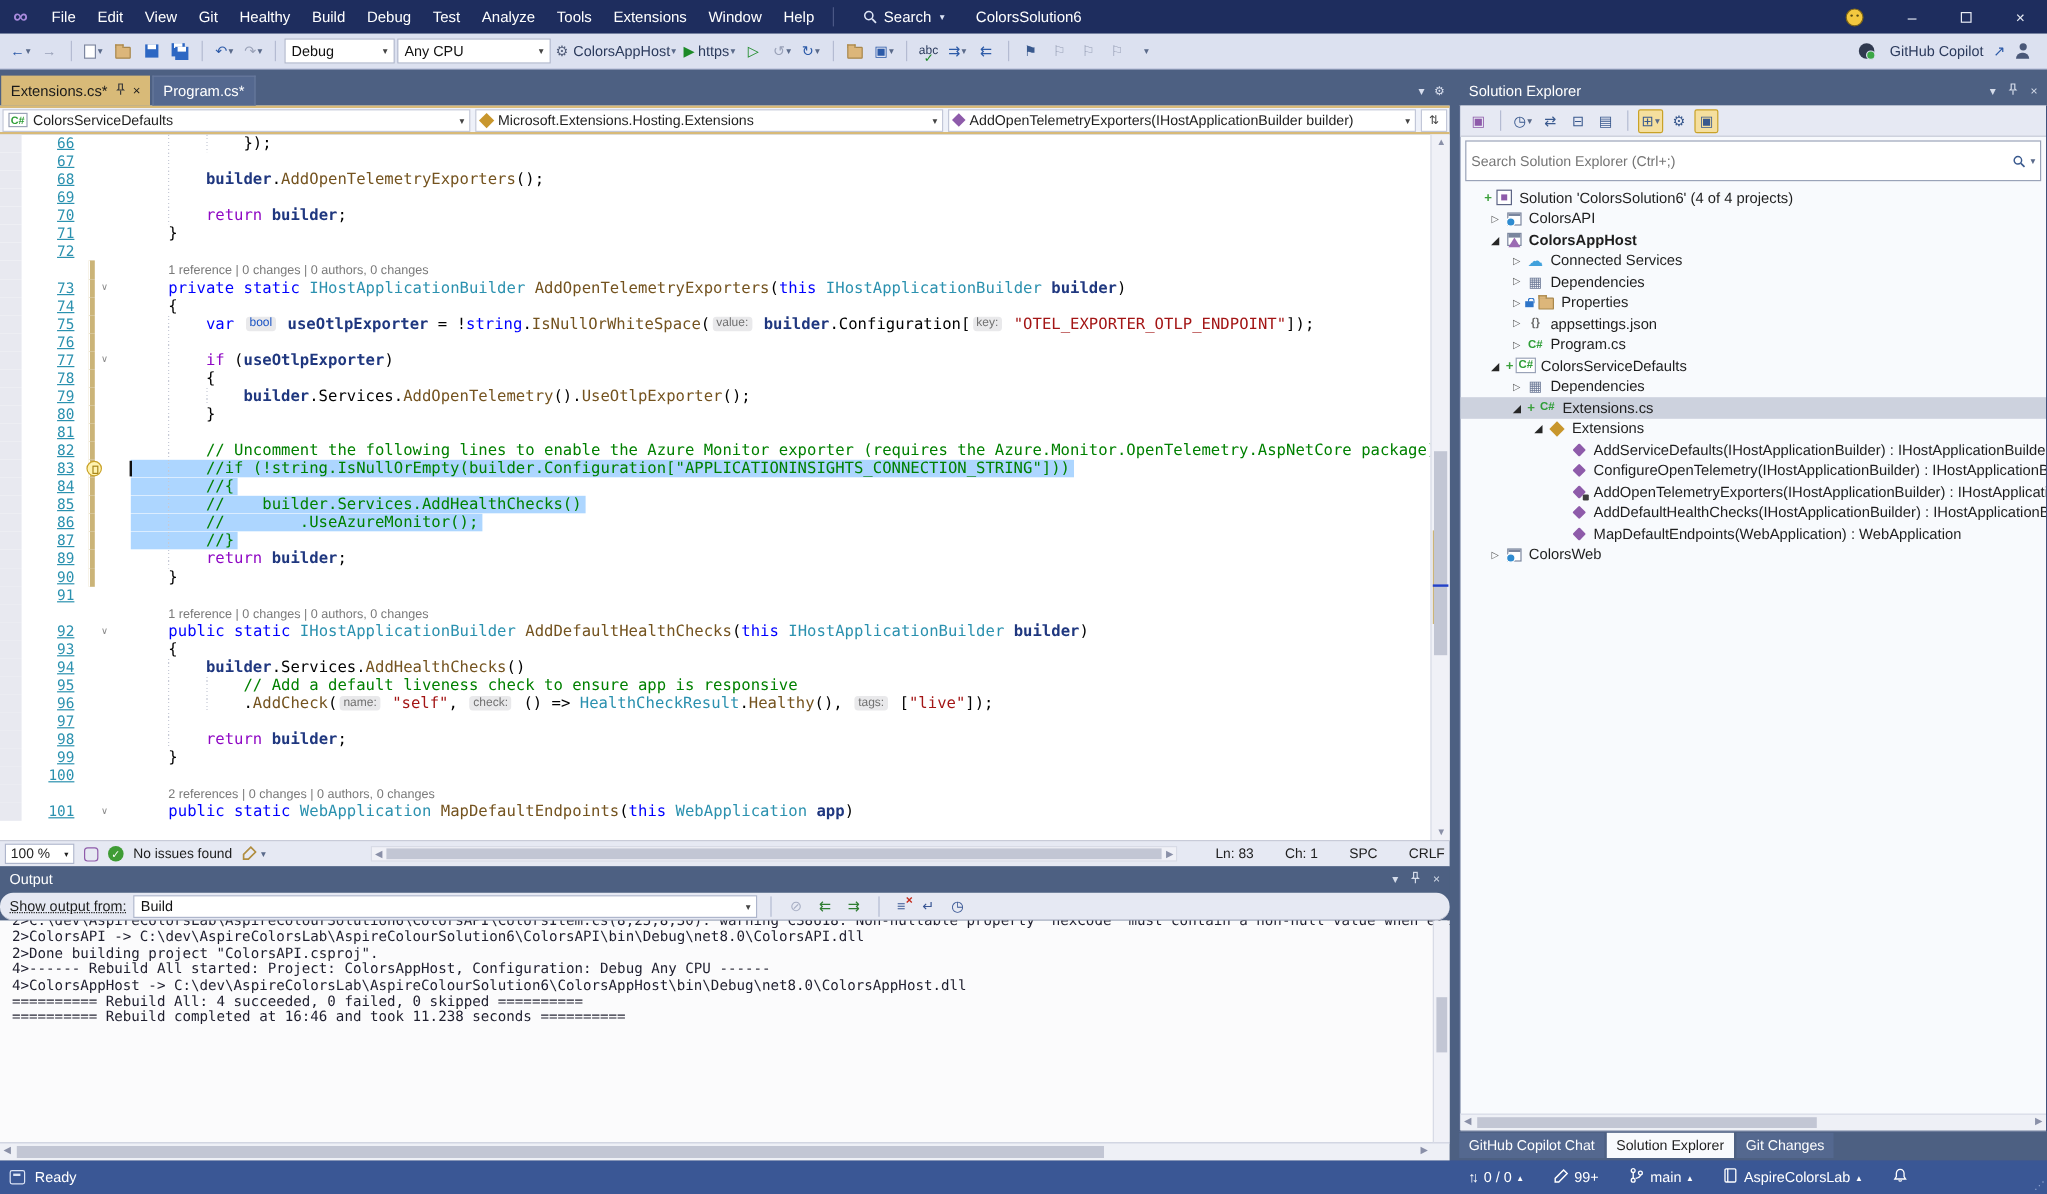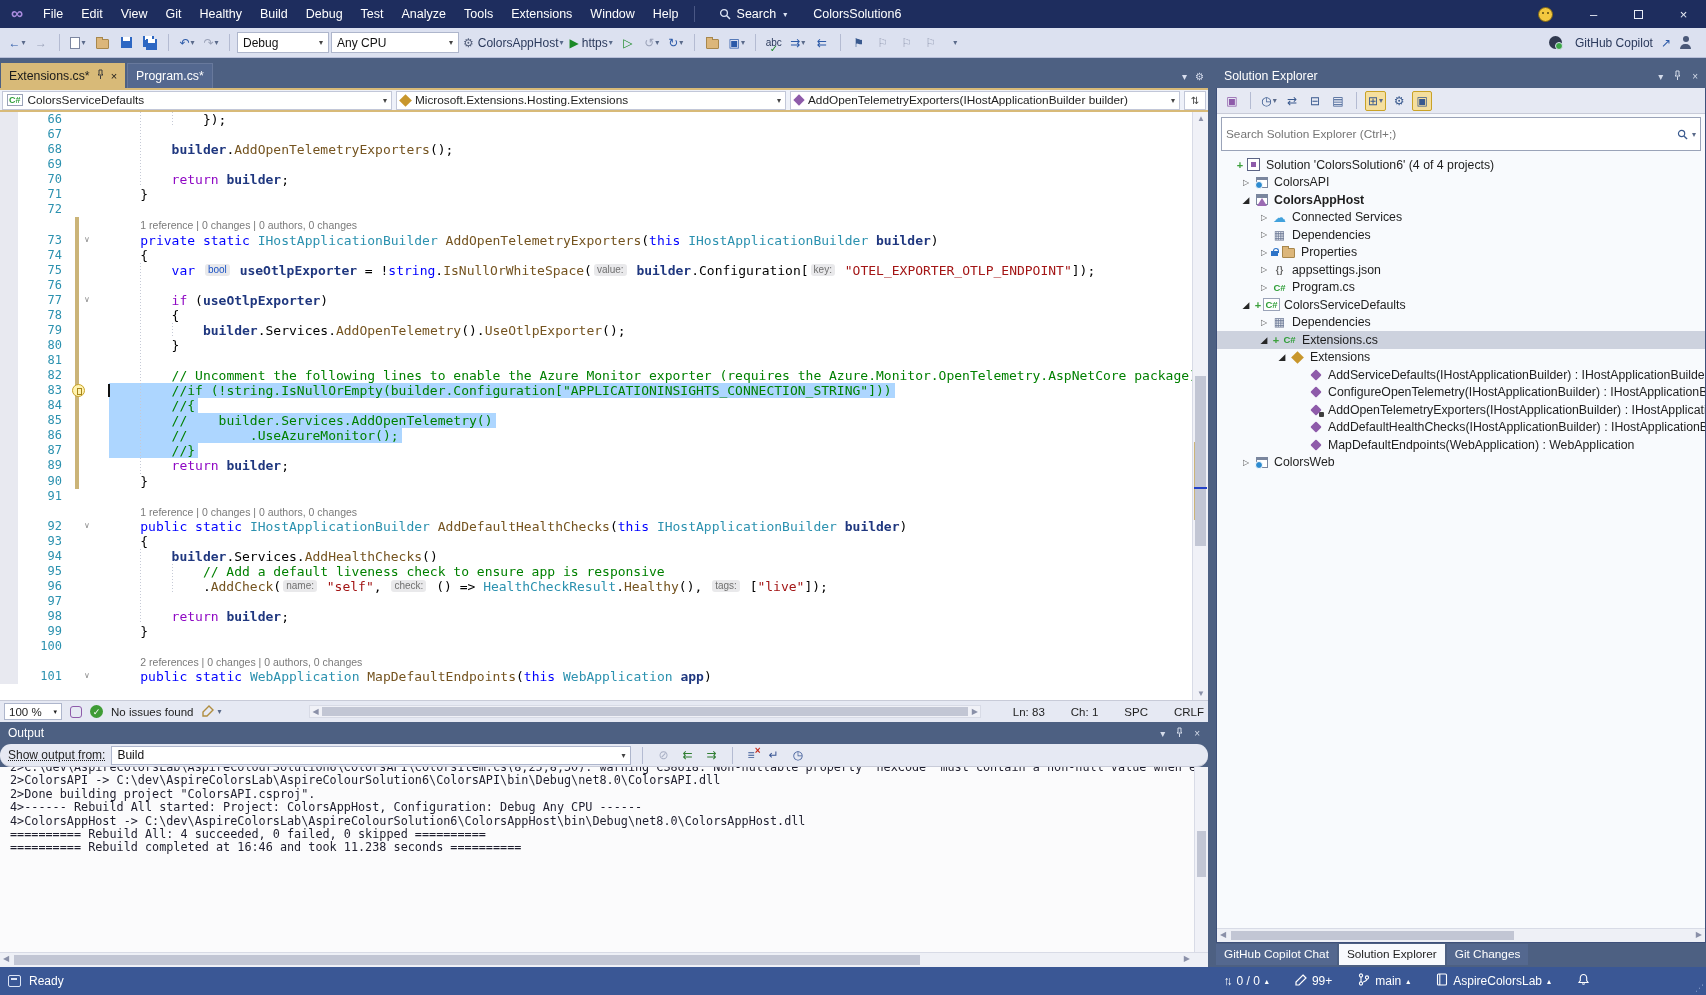--- a/index.html
+++ b/index.html
@@ -64,21 +64,21 @@
   .csbadge { color:#2E9E37; font-weight:bold; font-size:9px; border:1px solid #9AA3B8; padding:0 1px; background:#FFF; }
   .classbadge { width:9px; height:9px; background:#C8962C; transform:rotate(45deg); flex:none; }
   .methbadge { width:8px; height:8px; background:#8E5BAA; transform:rotate(45deg); flex:none; }
   .nav-split { width:22px; height:19px; background:#FFF; border:1px solid #C2C7D8; display:flex; align-items:center; justify-content:center; font-size:10px; color:#444; }
 
   
   .editor { height:588px; background:#FFF; display:flex; }
   .code-scroll { flex:1; overflow:hidden; }
   .erow { height:15.07px; display:flex; position:relative; }
   .e-bp { width:18px; background:#E8E9F0; flex:none; }
-  .e-num { width:56px; flex:none; text-align:right; padding-right:12px; color:#2B91AF; font:12px/15.07px "DejaVu Sans Mono",monospace; }
+  .e-num { width:56px; flex:none; text-align:right; padding-right:12px; color:#2B91AF; font:12px/15.07px "DejaVu Sans Mono",monospace;text-decoration:underline; }
   .e-chg { width:5px; flex:none; }
   .chg .e-chg { background:#CBB478; border-left:1px solid #FFF; }
   .e-out { width:16px; flex:none; text-align:center; font-size:8px; color:#8A8A8A; line-height:14px; }
   .e-code { position:relative; flex:1; font:13px/15.07px "DejaVu Sans Mono",monospace; padding-left:14px; white-space:pre; overflow:hidden; color:#010101; }
   .iu { display:inline-block; width:4ch; }
   .iu.g { background-image:repeating-linear-gradient(to bottom,#C6CAD6 0 1px,transparent 1px 3px); background-size:1px 100%; background-repeat:no-repeat; }
   .tk-k{color:#0000FF} .tk-c{color:#8F08C4} .tk-t{color:#2B91AF} .tk-m{color:#74531F}
   .tk-s{color:#A31515} .tk-cm{color:#008000} .tk-p{color:#010101} .tk-v{color:#1F377F; font-weight:bold;}
   .tk-h { display:inline-block; background:#E9E9EB; border-radius:3px; color:#707070; font-size:10px; line-height:12px; padding:0 3px; margin:0 2px; vertical-align:1.5px; font-family:"Liberation Sans",sans-serif; }
   .tk-h.blue { color:#1B53C4; }
@@ -501,21 +501,21 @@
             <div class="e-num">84</div>
             <div class="e-chg"></div>
             <div class="e-out"></div>
             <pre class="e-code"><span class="sel"><span class="iu">    </span><span class="iu g">    </span><span class="tk-cm">//{</span></span></pre>
           </div>
           <div class="erow chg">
             <div class="e-bp"></div>
             <div class="e-num">85</div>
             <div class="e-chg"></div>
             <div class="e-out"></div>
-            <pre class="e-code"><span class="sel"><span class="iu">    </span><span class="iu g">    </span><span class="tk-cm">//    builder.Services.AddOpenTelemetry()</span></span></pre>
+            <pre class="e-code"><span class="sel"><span class="iu">    </span><span class="iu g">    </span><span class="tk-cm">//    builder.Services.AddHealthChecks()</span></span></pre>
           </div>
           <div class="erow chg">
             <div class="e-bp"></div>
             <div class="e-num">86</div>
             <div class="e-chg"></div>
             <div class="e-out"></div>
             <pre class="e-code"><span class="sel"><span class="iu">    </span><span class="iu g">    </span><span class="tk-cm">//        .UseAzureMonitor();</span></span></pre>
           </div>
           <div class="erow chg">
             <div class="e-bp"></div>

